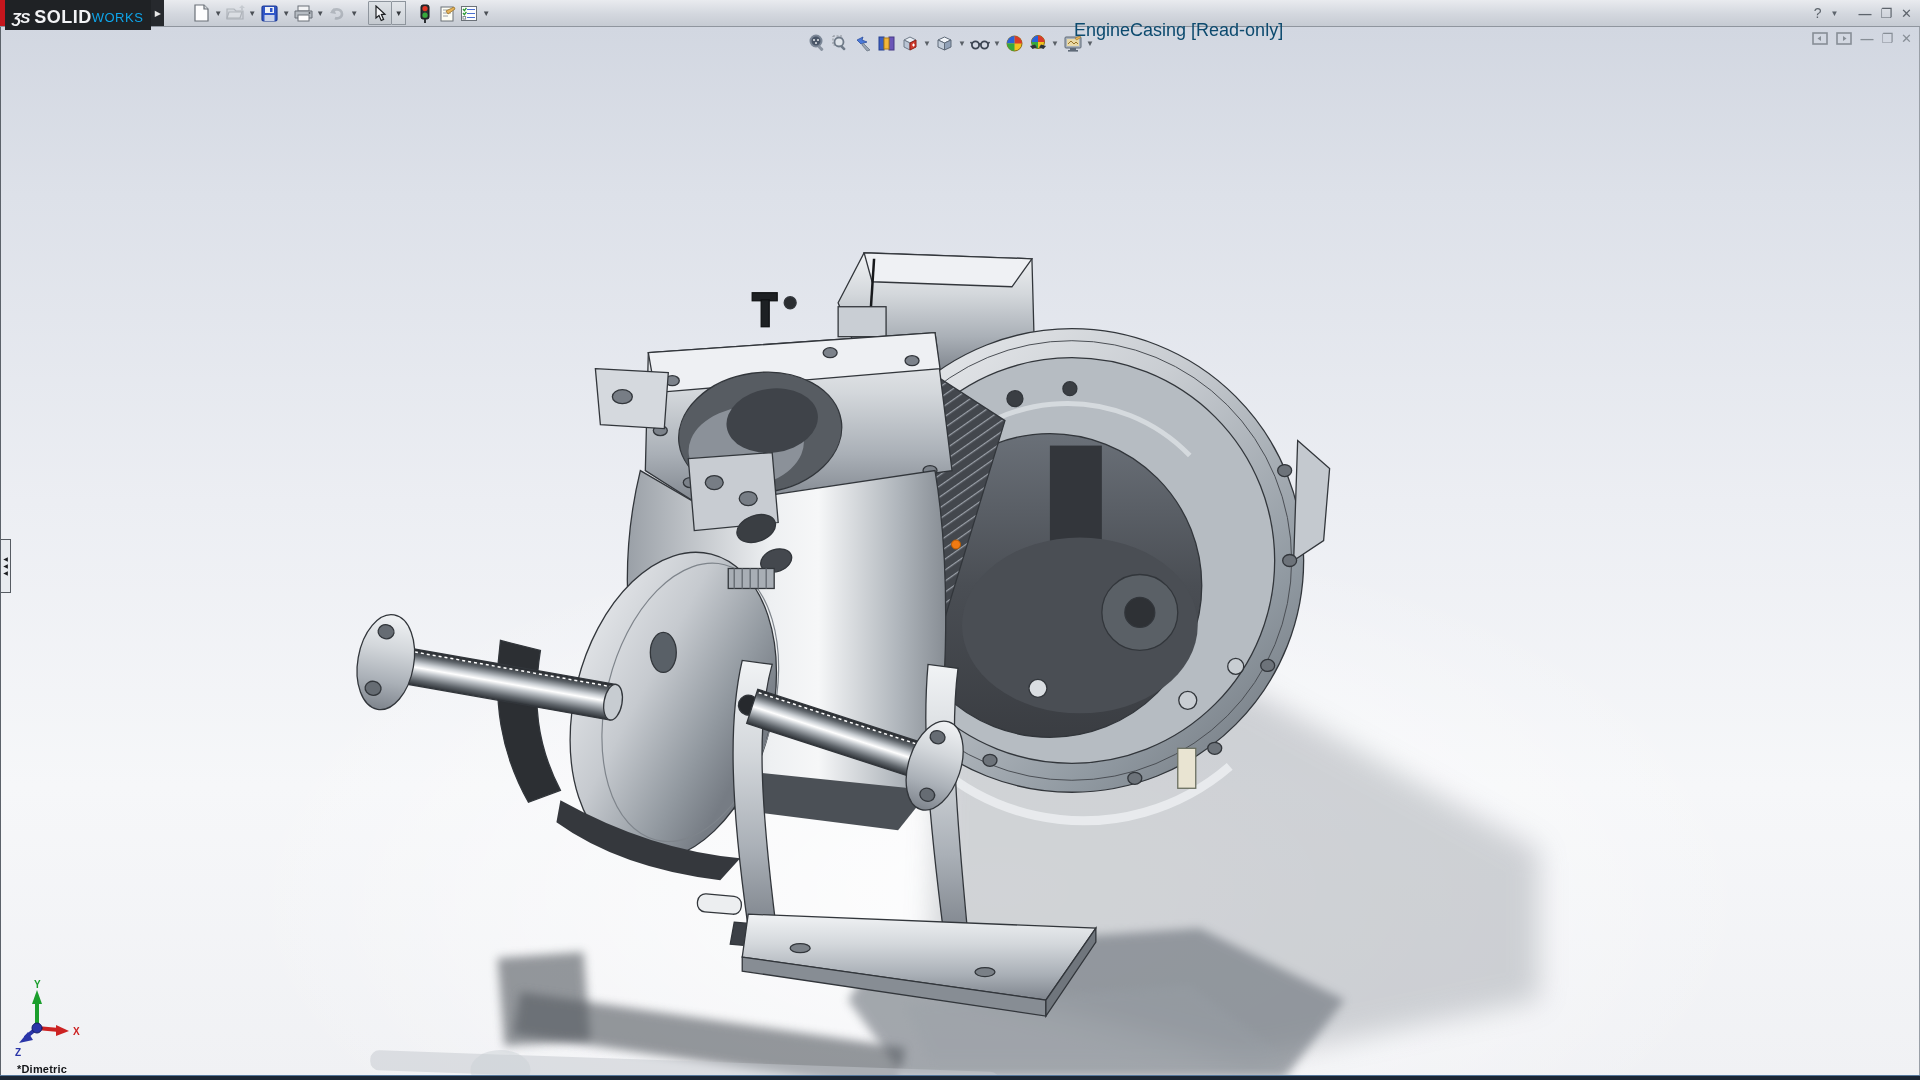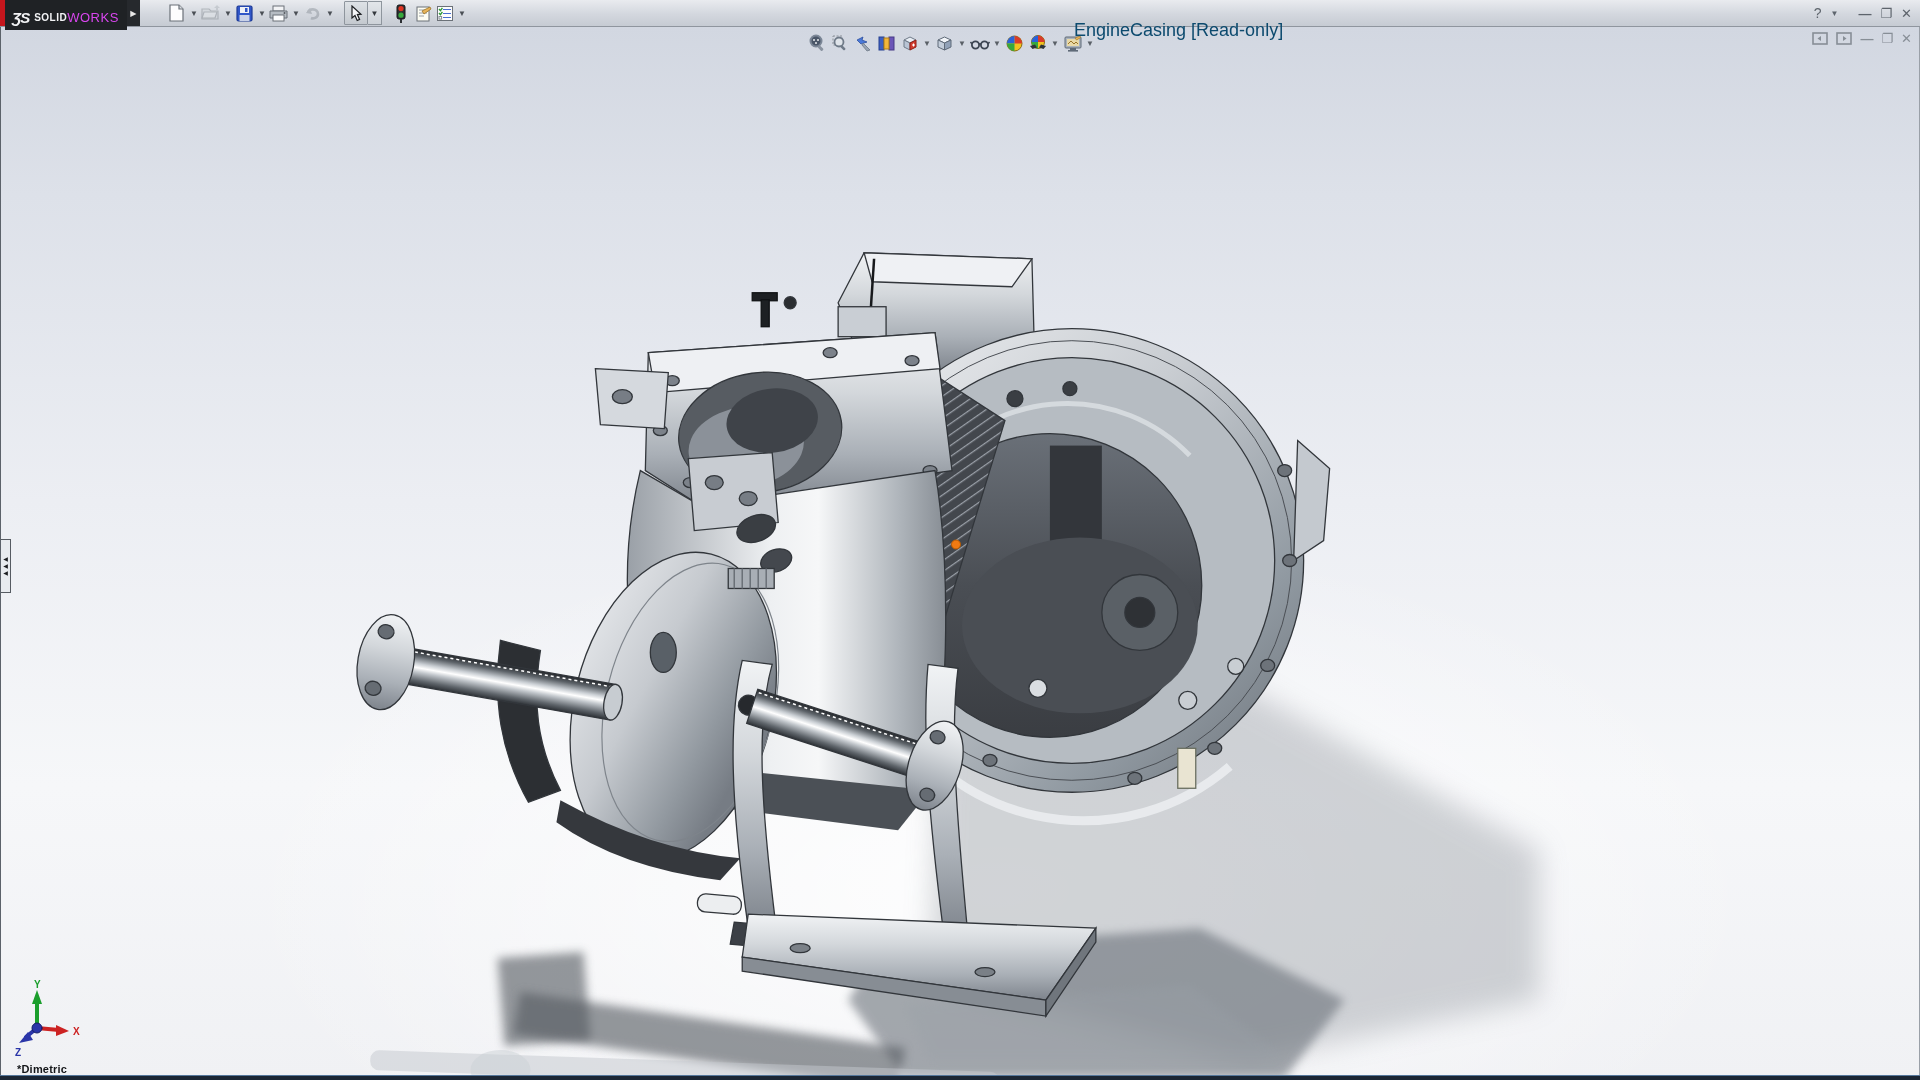--- a/index.html
+++ b/index.html
@@ -8,22 +8,22 @@
        background:#c7ccd3;-webkit-font-smoothing:antialiased;}
 
   
   .topstrip{position:absolute;left:0;top:0;width:1920px;height:26px;
     background:linear-gradient(#e9ebef,#d3d7de 55%,#c6cbd3);
     border-bottom:1px solid #8f959e;display:flex;align-items:center;z-index:30;}
   .logo-red{width:5px;height:26px;background:#c5161d;flex:none;}
   .logo-panel{height:26px;background:#1f2225;color:#f2f3f5;display:flex;align-items:center;
     padding:8px 8px 0 7px;flex:none;}
   .brand-mark{font-style:italic;font-weight:bold;font-size:15px;margin-right:5px;letter-spacing:-1px;}
-  .brand-bold{font-weight:bold;font-size:10px;letter-spacing:.5px;}
-  .brand-light{font-weight:normal;font-size:13px;letter-spacing:.5px;color:#d946ef;}
+  .brand-bold{font-weight:bold;font-size:18px;letter-spacing:.5px;}
+  .brand-light{font-weight:normal;font-size:13px;letter-spacing:.5px;color:#0ea5e9;}
   .menu-flyout{width:13px;height:26px;background:#26292d;color:#e8e8e8;display:flex;
     align-items:center;justify-content:center;font-size:8px;flex:none;}
   .std-toolbar{display:flex;align-items:center;margin-left:26px;height:26px;}
   .tbtn{display:flex;align-items:center;justify-content:center;width:22px;height:22px;}
   .tbtn.disabled{opacity:.45;}
   .dd{width:12px;height:22px;display:flex;align-items:center;justify-content:center;
     font-size:8px;color:#4a4f55;}
   .ddbox{width:13px;height:22px;border:1px solid #8e959d;border-left:none;background:linear-gradient(#e3e6ea,#cdd2d8);
     display:flex;align-items:center;justify-content:center;font-size:8px;color:#33373c;}
   .pressed{border:1px solid #8e959d;background:linear-gradient(#dee2e6,#c4c9cf);border-radius:1px;}

